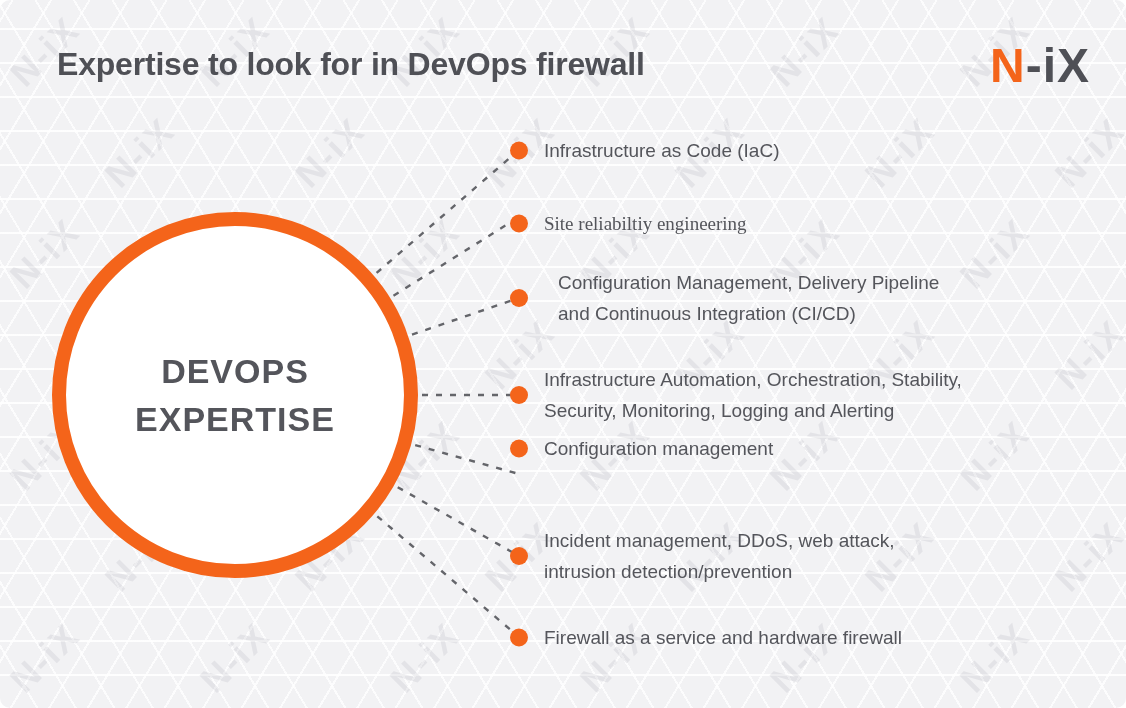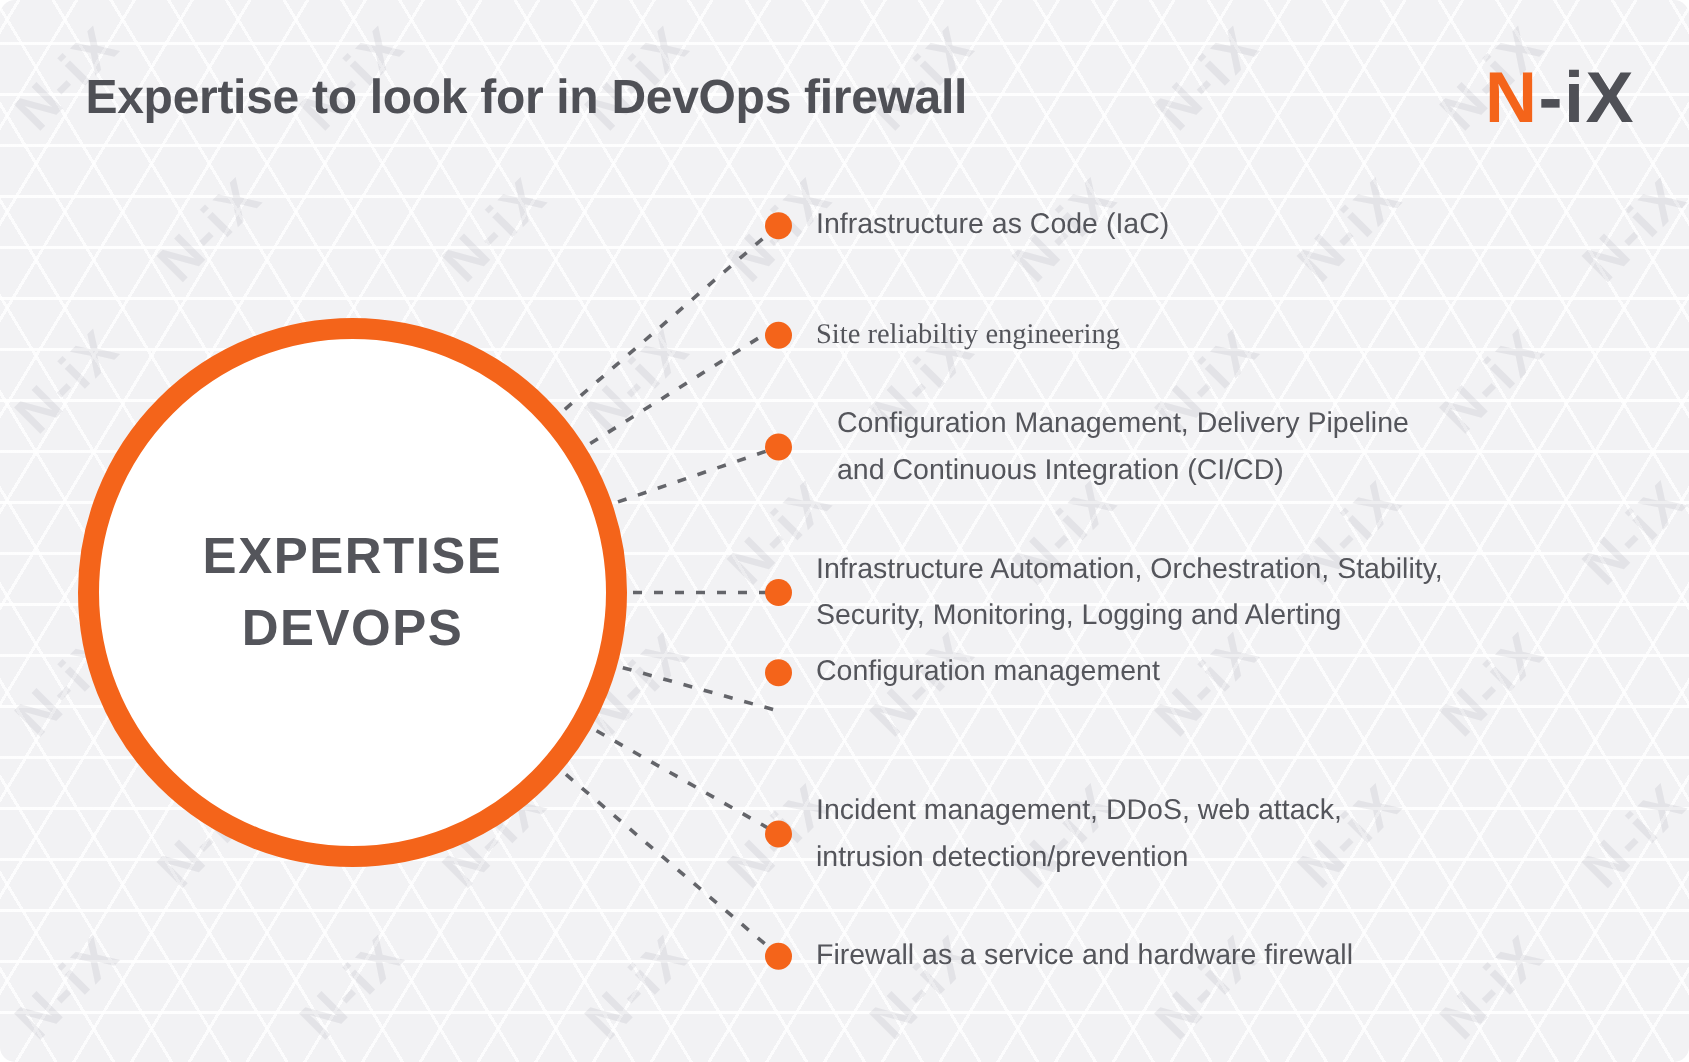--- a/index.html
+++ b/index.html
@@ -145,22 +145,22 @@
     </svg>
 
   <h1 class="page-title">Expertise to look for in DevOps firewall</h1>
 
   <div class="logo">
     <span class="logo-accent">N</span><span class="logo-dark">-iX</span>
   </div>
 
   <div class="hub-circle">
     <div class="hub-label">
+      <div>DEVOPS</div>
       <div>EXPERTISE</div>
-      <div>DEVOPS</div>
     </div>
   </div>
 
   <div id="items">
       <div class="item-row" style="top: 150px;">
         <span class="bullet"></span>
         <div class="item-label">Infrastructure as Code (IaC)</div>
       </div>
       <div class="item-row" style="top: 223px; font-family: Liberation Serif, serif;">
         <span class="bullet"></span>

